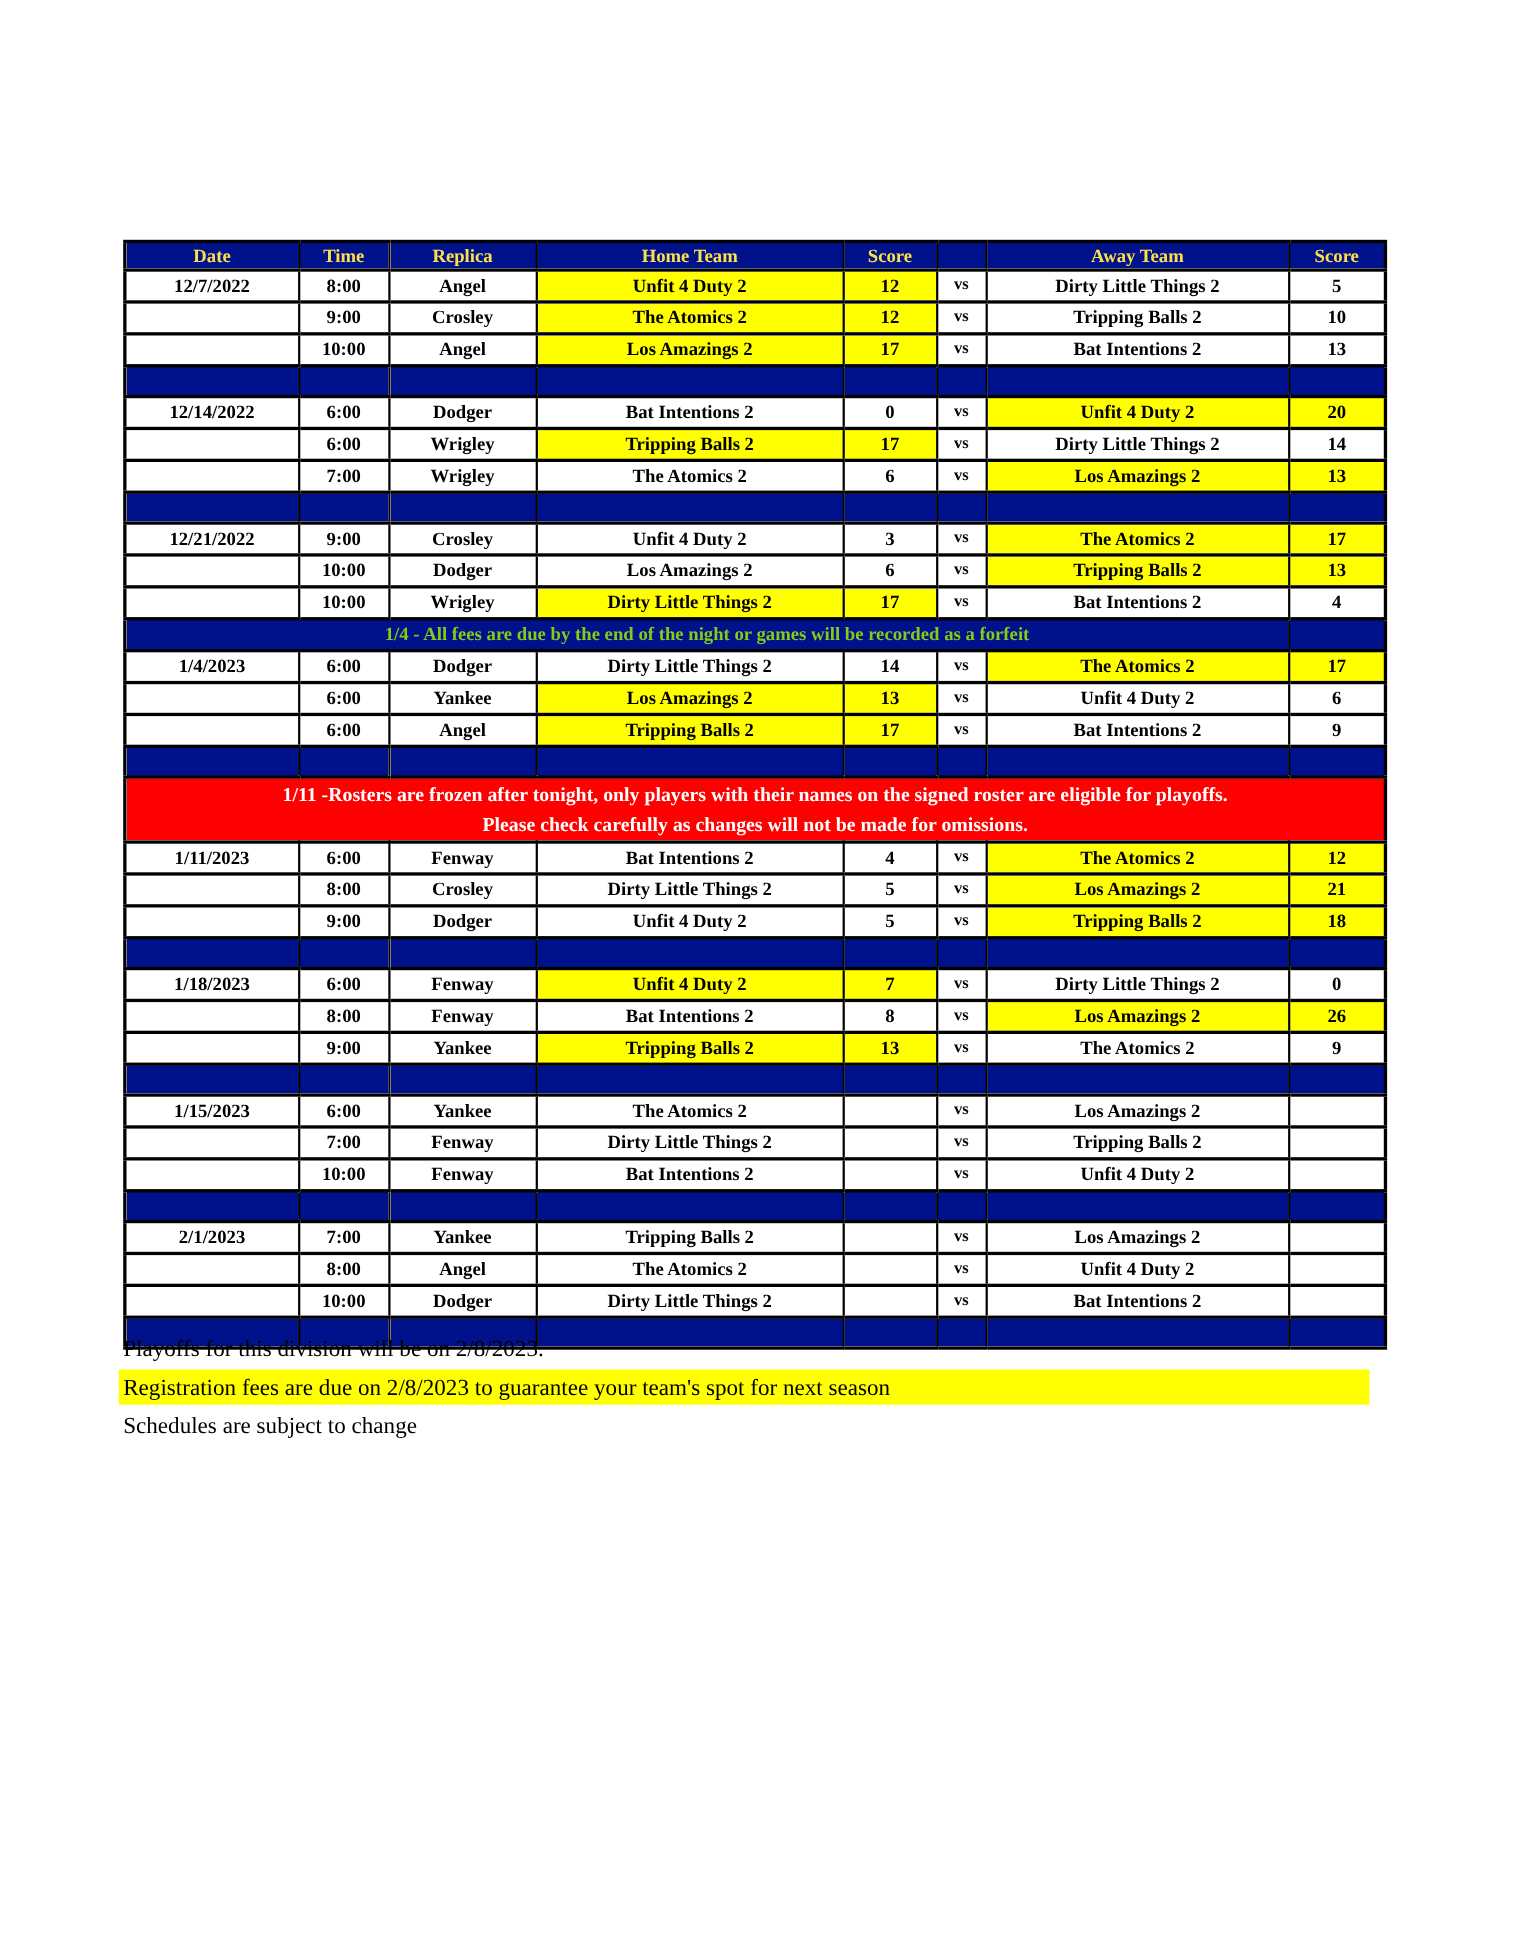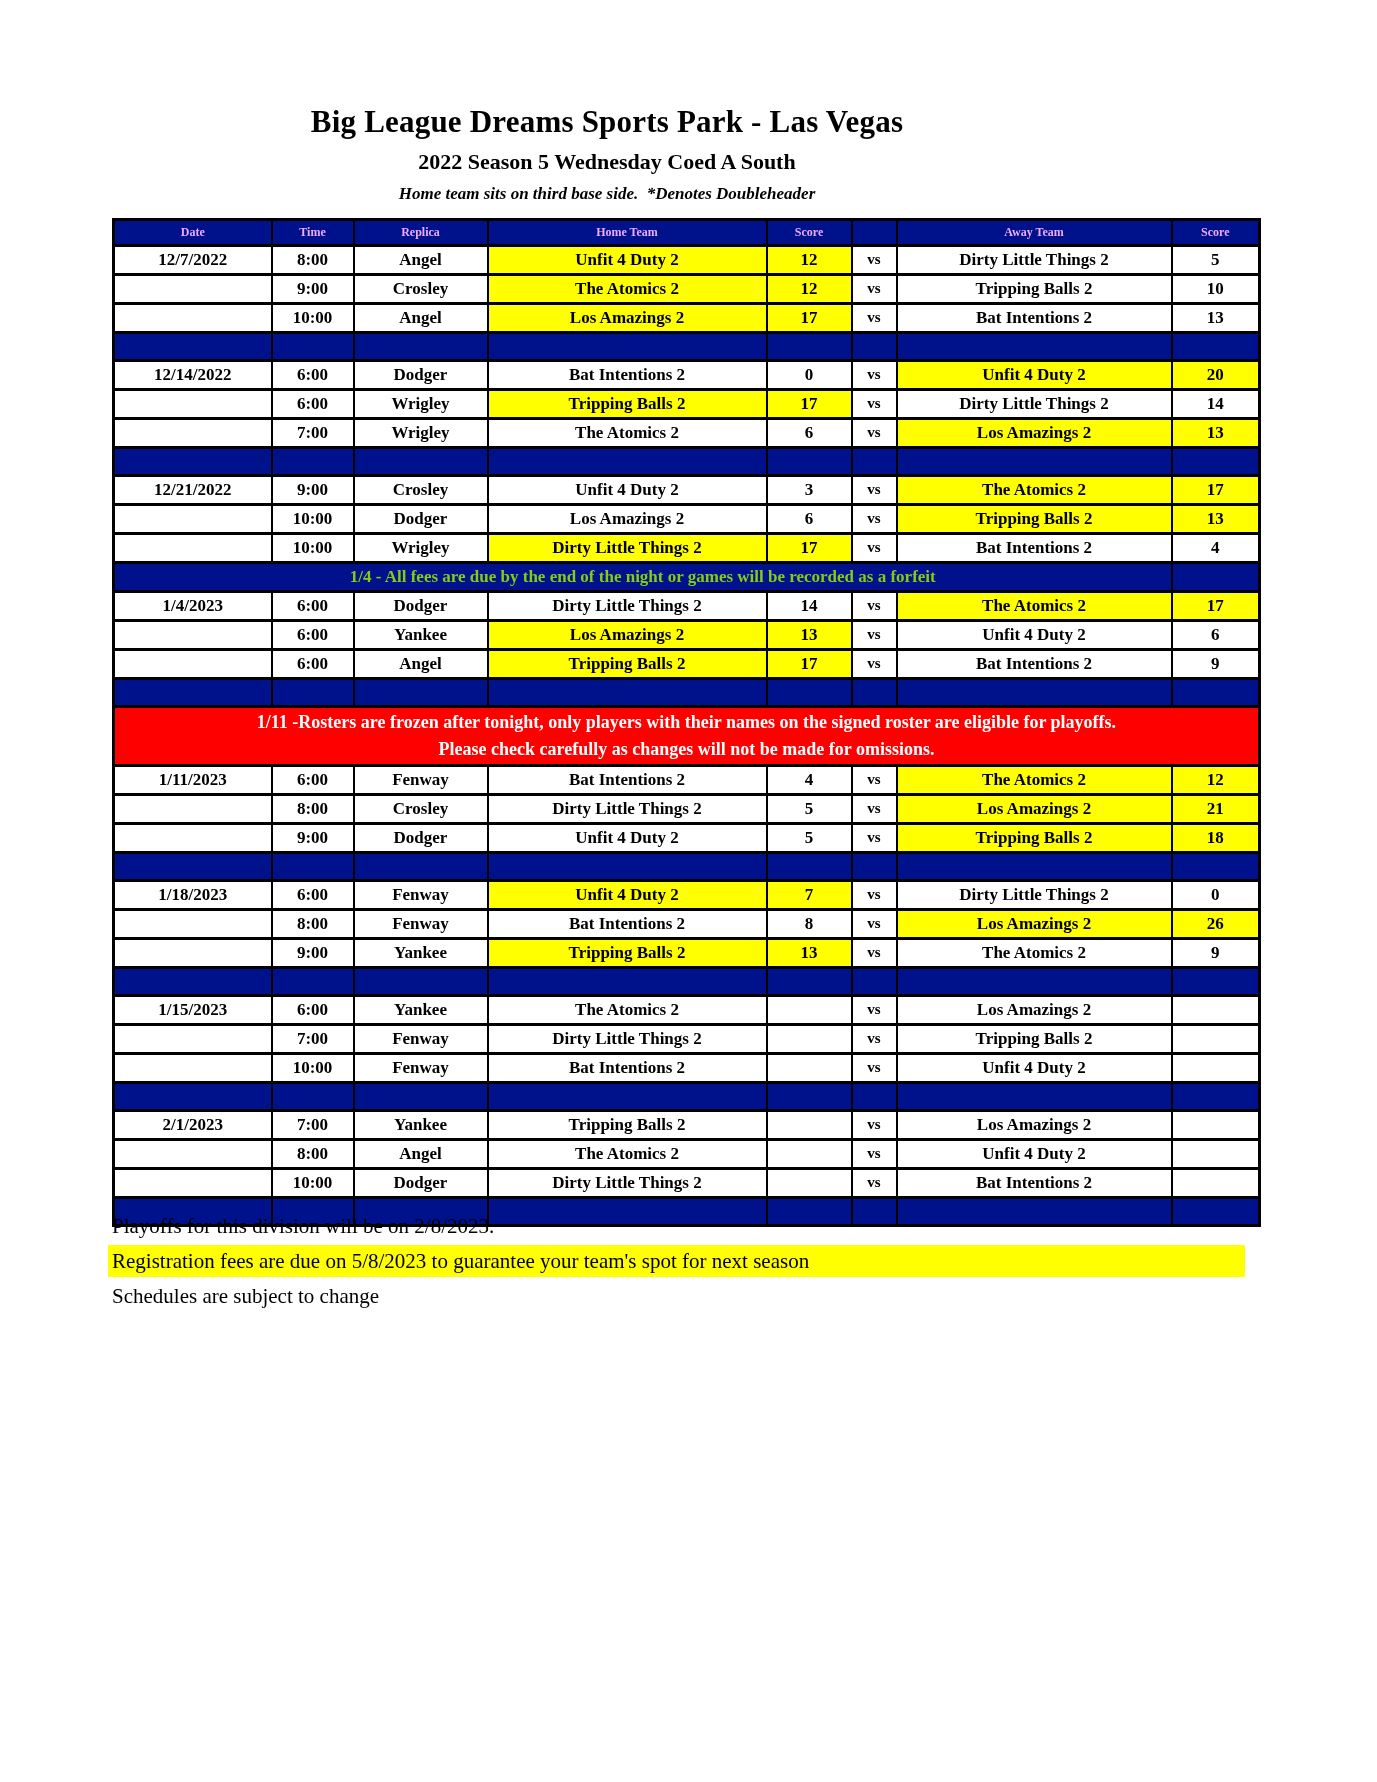--- a/index.html
+++ b/index.html
@@ -18,43 +18,38 @@
     border-collapse:collapse; table-layout:fixed;
     border:3px solid #000;
     font-weight:bold; font-size:17px;
   }
   .sched td, .sched th {
     border:2px solid #000; border-top-width:3px; border-bottom-width:3px;
     text-align:center; vertical-align:middle;
     padding:0 2px; height:26px; line-height:1.05;
     overflow:hidden; white-space:nowrap;
   }
-  .sched thead th { background:var(--navy); color:#f0abfc; font-size:12px; height:23px; }
+  .sched thead th { background:var(--navy); color:#fde047; font-size:17px; height:23px; }
   .sched td.c-vs { font-size:15px; }
   .sched td.win { background:var(--yellow); }
   .sched tr.spacer-row td { background:var(--navy); height:25px; }
   .sched td.notice-blue { background:var(--navy); color:#84cc16; font-size:17px; }
   .sched td.notice-blue-end { background:var(--navy); }
   .sched td.notice-red { background:var(--red); color:#ffffff; font-size:18px; height:56px; white-space:normal; }
   .sched td.notice-red div { line-height:27px; }
 
   .footer { position:absolute; left:112px; top:1212px; width:1133px; }
   .footer .fline { font-size:21px; font-weight:normal; margin:0 0 5px 0; line-height:28px; }
   .footer .fline.hl { background:var(--yellow); padding:2px 4px; margin-left:-4px; }
 </style>
 </head>
 <body>
 
 <div class="page" style="--navy: #00128B; --yellow: #FFFF00; --red: #FF0000;">
 
-  <div class="title-wrap">
-    <div class="main-title">Big League Dreams Sports Park - Las Vegas</div>
-    <div class="sub-title">2022 Season 5 Wednesday Coed A South</div>
-    <div class="note">Home team sits on third base side.  *Denotes Doubleheader</div>
-  </div>
 
   <table class="sched">
     <colgroup>
       <col style="width:158px">
         <col style="width:82px">
         <col style="width:134px">
       <col style="width:279px">
         <col style="width:85px">
         <col style="width:45px">
       <col style="width:275px">
@@ -391,17 +386,17 @@
           <td class=""></td>
           <td class=""></td>
           <td class=""></td>
           <td class=""></td>
         </tr>
       </tbody>
   </table>
 
   <div class="footer">
     <div class="fline">Playoffs for this division will be on 2/8/2023.</div>
-    <div class="fline hl">Registration fees are due on 5/8/2023 to guarantee your team's spot for next season</div>
+    <div class="fline hl">Registration fees are due on 2/8/2023 to guarantee your team's spot for next season</div>
     <div class="fline">Schedules are subject to change</div>
   </div>
 
 </div>
 
 </body></html>

